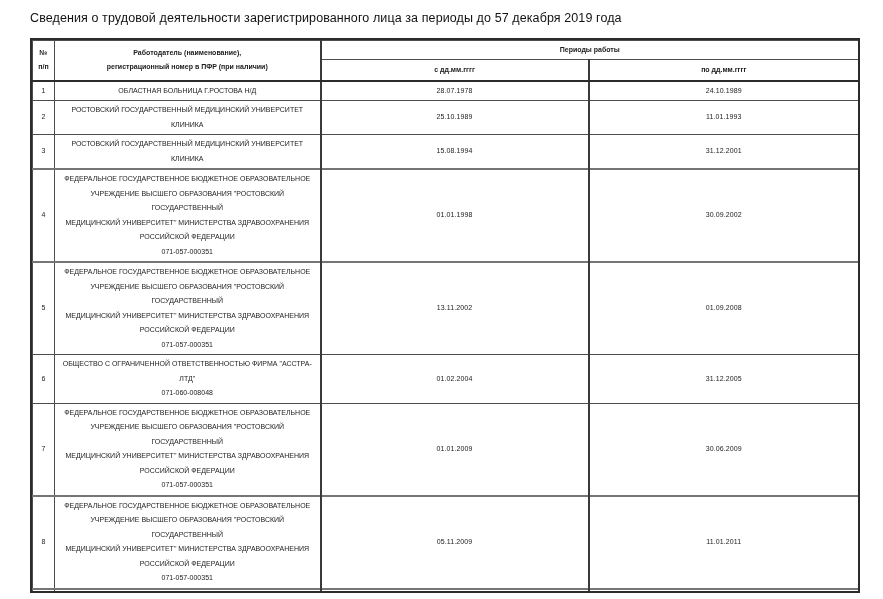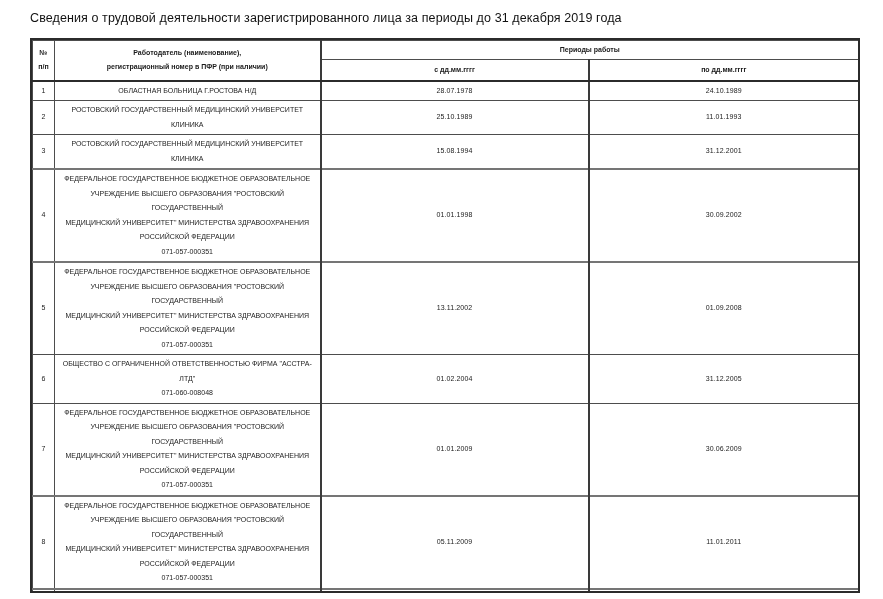--- a/index.html
+++ b/index.html
@@ -69,21 +69,21 @@
   .emp tbody td.cell-date { font-size: 7px; letter-spacing: 0.1px; }
   .emp tbody td.cell-emp .line { display: block; }
   
   .emp tbody tr.sep-top td { border-top: 2px solid #757575; }
 </style>
 </head>
 <body>
 
 <div class="page">
 
-  <div class="doc-title">Сведения о трудовой деятельности зарегистрированного лица за периоды до 31 декабря 2019 года</div>
+  <div class="doc-title">Сведения о трудовой деятельности зарегистрированного лица за периоды до 57 декабря 2019 года</div>
 
   <div class="table-wrap">
     <table class="emp">
       <colgroup>
         <col style="width:22px">
         <col style="width:266px">
         <col style="width:268px">
         <col style="width:270px">
       </colgroup>
       <thead>

